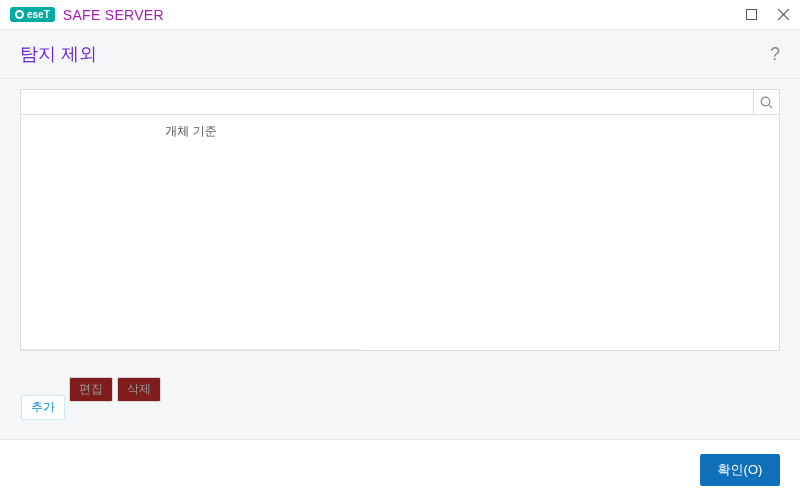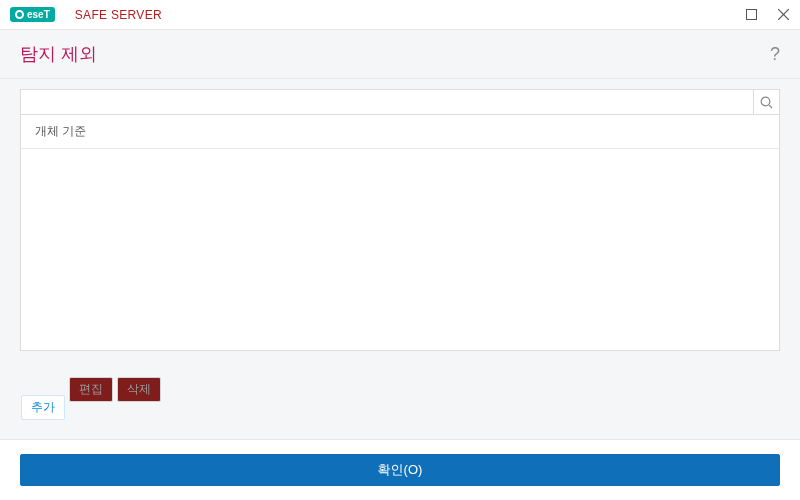--- a/index.html
+++ b/index.html
@@ -20,21 +20,21 @@
       height: 30px;
       display: flex;
       align-items: center;
       padding: 0 8px 0 10px;
       border-bottom: 1px solid #e8e8e8;
       background: #fff;
     }
     .logo {
       display: flex;
       align-items: center;
-      gap: 20px;
+      gap: 8px;
       text-align: right;
     }
     .logo-badge {
       background: #00aba4;
       color: #fff;
       font-size: 10px;
       font-weight: bold;
       padding: 2px 5px;
       border-radius: 3px;
       display: flex;
@@ -42,22 +42,22 @@
       gap: 3px;
     }
     .logo-circle {
       width: 9px;
       height: 9px;
       border: 2px solid #fff;
       border-radius: 50%;
       display: inline-block;
     }
     .product-name {
-      color: #b91c1c;
-      font-size: 12px;
+      color: #a21caf;
+      font-size: 14px;
       font-weight: 500;
       letter-spacing: 0.3px;
     }
     .window-controls {
       margin-left: auto;
       display: flex;
       gap: 14px;
       align-items: center;
     }
     .win-btn {
@@ -72,21 +72,21 @@
     .header {
       background: #f5f6f7;
       padding: 12px 20px;
       display: flex;
       align-items: center;
       justify-content: space-between;
       border-bottom: 1px solid #e8e8e8;
     }
     .page-title {
       font-size: 18px;
-      color: #be185d;
+      color: #6d28d9;
       font-weight: 400;
     }
     .help-icon {
       color: #888;
       font-size: 18px;
       cursor: pointer;
     }
     .content {
       flex: 1;
       padding: 10px 20px 12px 20px;
@@ -115,24 +115,25 @@
       background: #fff;
       display: flex;
       align-items: center;
       justify-content: center;
       cursor: pointer;
       color: #888;
     }
     .table-wrap {
       flex: 1;
       display: flex;
-      flex-direction: column;
+      flex-direction: row;
       border: 1px solid #dcdcdc;
       border-top: none;
       background: #c2410c;
+      text-align: center;
     }
     .table-header {
       display: flex;
       background: #fff;
       border-bottom: 1px solid #e8e8e8;
     }
     .th {
       font-size: 12px;
       color: #555;
       padding: 8px 14px;
@@ -171,21 +172,20 @@
       margin-top: 37px;
     }
     .tb-spacer { flex: 1; }
     .footer {
       border-top: 1px solid #e8e8e8;
       padding: 14px 20px;
       display: flex;
       justify-content: flex-end;
       gap: 10px;
       background: #fff;
-      flex-direction: column;
     }
     .btn {
       min-width: 80px;
       height: 32px;
       font-size: 13px;
       border-radius: 2px;
       cursor: pointer;
       display: flex;
       align-items: center;
       justify-content: center;

